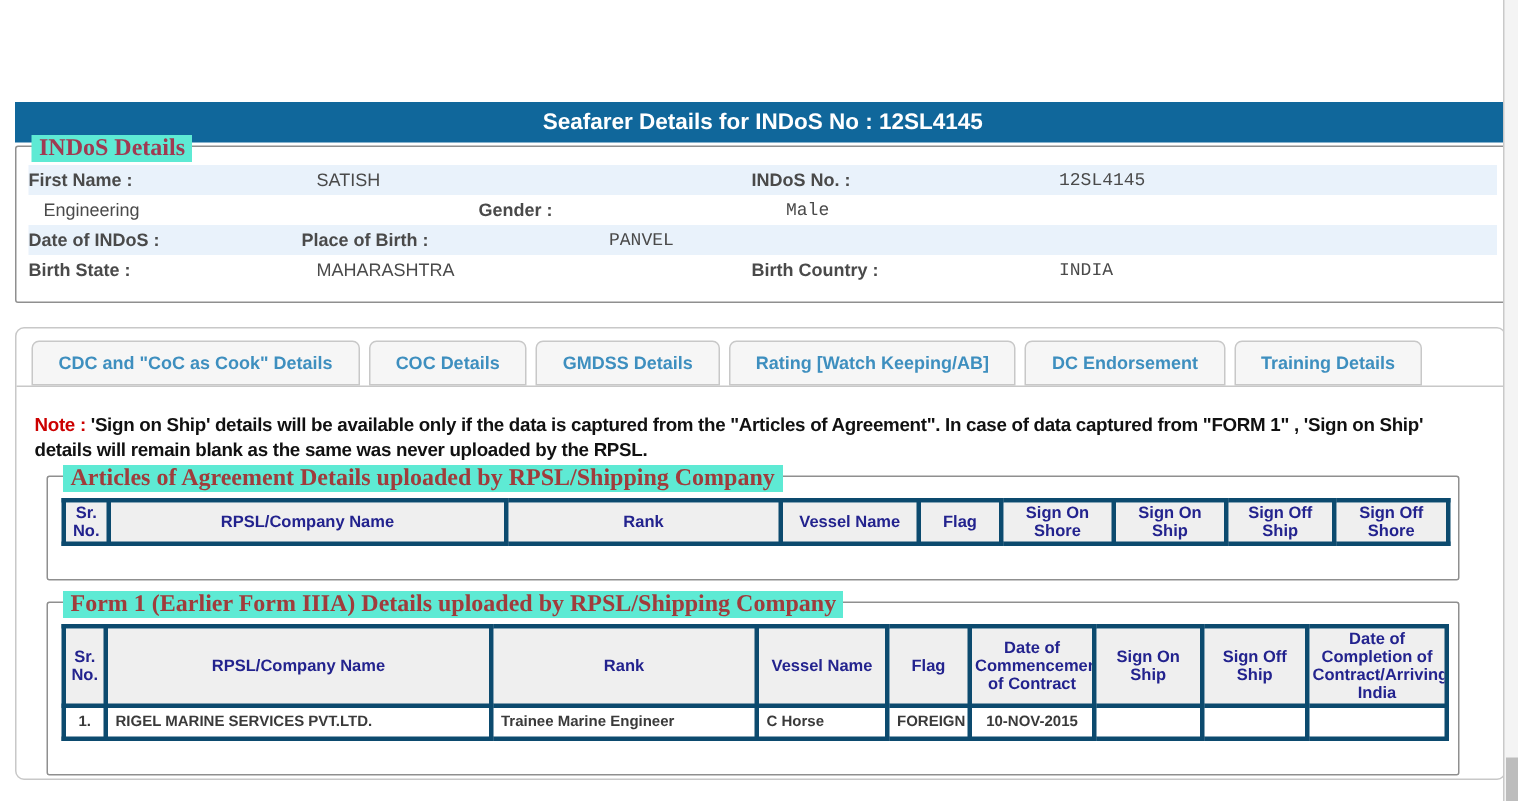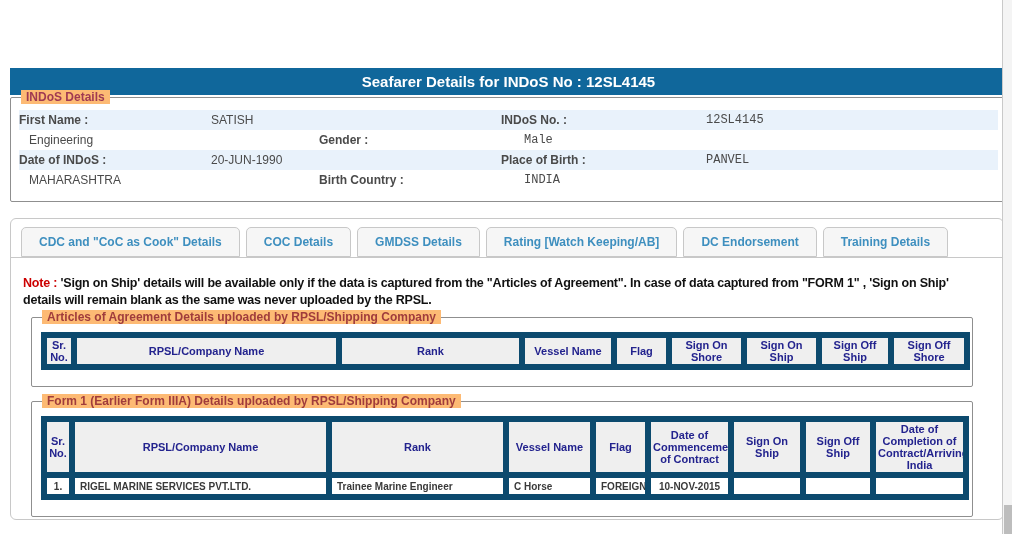--- a/index.html
+++ b/index.html
@@ -14,22 +14,22 @@
     position:absolute; left:10px; top:68px; width:997px; height:27px;
     background:#10679B; color:#fff; font-weight:bold; font-size:15px;
     text-align:center; line-height:27px;
   }
 
   
   .fs {
     position:absolute; border:1px solid #8f8f8f; border-radius:2px; background:#fff;
   }
   .fs > .legend {
-    position:absolute; top:-8px; left:10px; background:#fdba74; padding:0 5px;
-    font-size:12px; font-weight:bold; white-space:nowrap;
+    position:absolute; top:-8px; left:10px; background:#5eead4; padding:0 5px;
+    font-size:16px; font-weight:bold; white-space:nowrap;font-family:Liberation Serif, serif;
   }
   .legend-rose { color:#A03A52; }
   .legend-red  { color:#A03C3C; }
 
   
   .indos-fs { left:10px; top:97px; width:997px; height:105px; padding:12px 8px 6px 8px; }
   .irow { display:flex; height:20px; line-height:20px; font-size:12px; color:#4a4a4a; }
   .irow.alt { background:#E9F2FB; }
   .irow .lbl { font-weight:bold; text-align:left; white-space:nowrap; }
   .irow .lbl1 { flex:0 0 182px; }
@@ -60,21 +60,21 @@
     position:absolute; left:12px; top:56px; width:962px;
     font-size:12.5px; font-weight:bold; color:#111; line-height:1.32;
     letter-spacing:-0.2px;
   }
   .note .nlabel { color:#CC0000; }
 
   
   .tbl-fs1 { left:20px; top:98px;  width:942px; height:70px; padding:14px 9px 6px 9px; }
   .tbl-fs2 { left:20px; top:182px; width:942px; height:116px; padding:14px 9px 6px 9px; }
   table { border-collapse:collapse; table-layout:fixed; border:2px solid #4d4d4d; }
-  th, td { border:6px solid #0c4a6e; overflow:hidden; }
+  th, td { border:3px solid #0c4a6e; overflow:hidden; }
   th {
     background:#EFEFEF; color:#23238E; font-size:11px; font-weight:bold;
     text-align:center; padding:1px 2px; line-height:1.1;
   }
   td { font-size:10px; font-weight:bold; color:#3a3a3a; padding:1px 5px; }
   td.c { text-align:center; }
   .t1 td { height:17px; }
   .t2 td { height:22px; }
   .empty-msg { color:#E00000; font-size:12px; text-align:center; height:17px; }
 
@@ -101,25 +101,25 @@
     <span class="lbl lbl2">INDoS No. :</span>
     <span class="val2">12SL4145</span>
   </div>
   <div class="irow">
     <span class="val1">Engineering</span>
     <span class="lbl lbl2">Gender :</span>
     <span class="val2">Male</span>
   </div>
   <div class="irow alt">
     <span class="lbl lbl1">Date of INDoS :</span>
-    <span class="val1">20-JUN-1990</span>
     <span class="lbl lbl2">Place of Birth :</span>
     <span class="val2">PANVEL</span>
   </div>
   <div class="irow">
+    <span class="lbl lbl1">Birth State :</span>
     <span class="val1">MAHARASHTRA</span>
     <span class="lbl lbl2">Birth Country :</span>
     <span class="val2">INDIA</span>
   </div>
 </div>
 
 <div class="tabpanel">
   <div class="tabs-divider"></div>
   <div class="tabs">
     <div class="tab">CDC and "CoC as Cook" Details</div>

